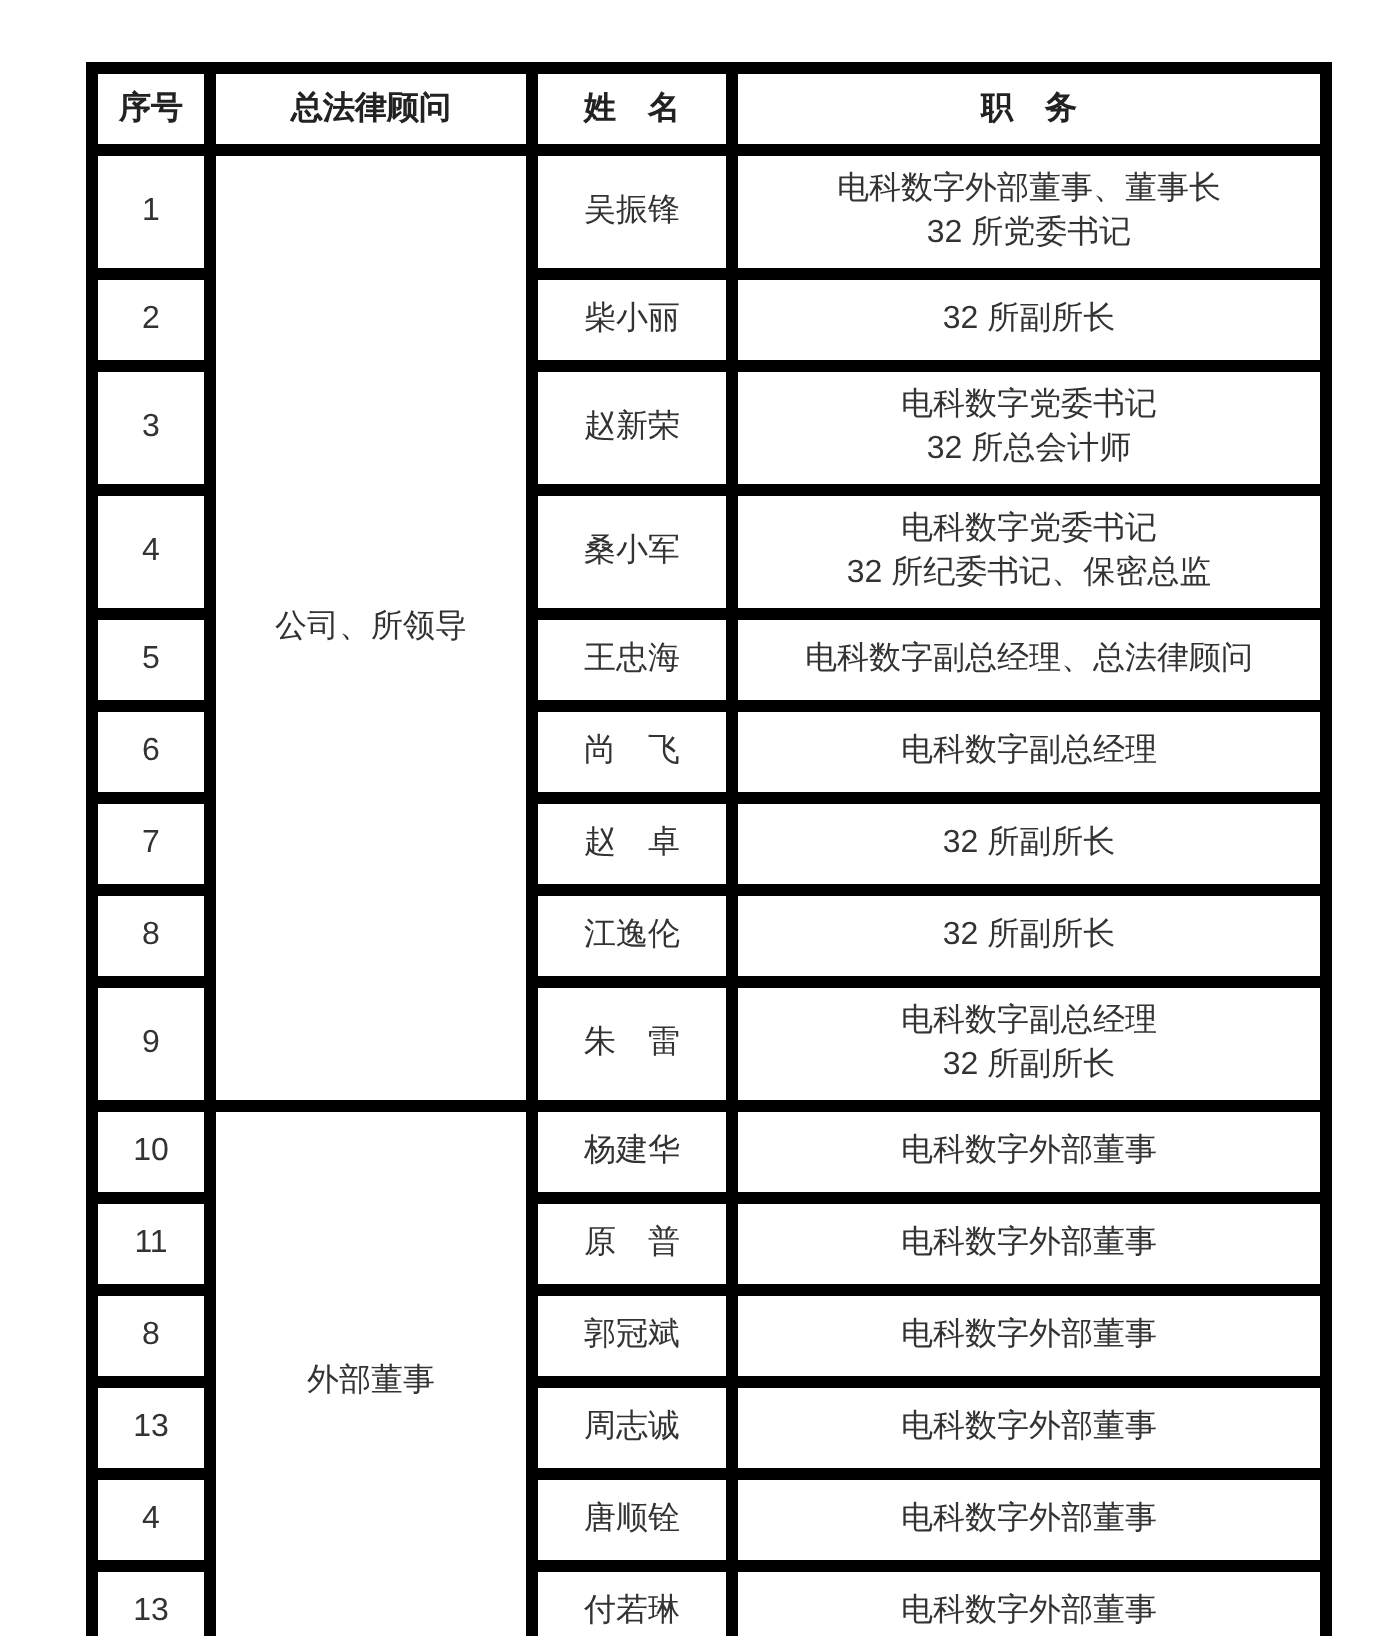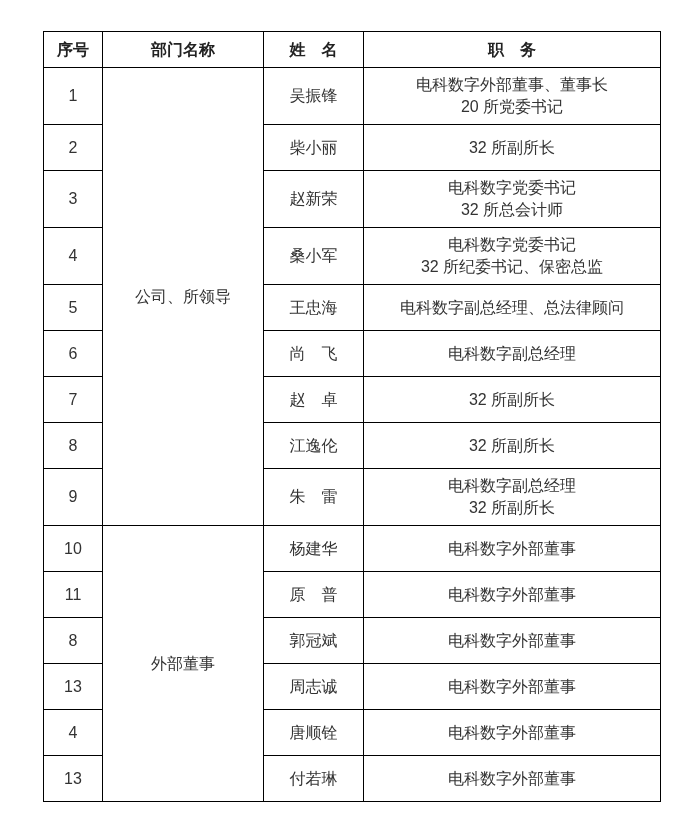--- a/index.html
+++ b/index.html
@@ -21,21 +21,21 @@
     width: 617px;
   }
   table.roster {
     width: 617px;
     border-collapse: collapse;
     table-layout: fixed;
     background: #ffffff;
   }
   table.roster th,
   table.roster td {
-    border: 1px solid #000000;
+    border: 6px solid #000000;
     text-align: center;
     vertical-align: middle;
     padding: 6px 6px;
     line-height: 22px;
     font-size: 16px;
     color: #333333;
     overflow: hidden;
   }
   table.roster thead th {
     font-weight: bold;
@@ -61,33 +61,33 @@
   <table class="roster">
     <colgroup>
       <col class="c-index">
       <col class="c-dept">
       <col class="c-name">
       <col class="c-pos">
     </colgroup>
     <thead>
       <tr>
         <th>序号</th>
-        <th>部门名称</th>
+        <th>总法律顾问</th>
         <th>姓　名</th>
         <th>职　务</th>
       </tr>
     </thead>
     <tbody id="table-body">
         <tr class="data-row">
           <td class="index-cell">1</td>
           <td class="department-cell" rowspan="9">公司、所领导</td>
           <td class="name-cell">吴振锋</td>
           <td class="position-cell">
             <span class="pos-line">电科数字外部董事、董事长</span>
-            <span class="pos-line">20 所党委书记</span>
+            <span class="pos-line">32 所党委书记</span>
           </td>
         </tr>
         <tr class="data-row">
           <td class="index-cell">2</td>
           <td class="name-cell">柴小丽</td>
           <td class="position-cell">
             <span class="pos-line">32 所副所长</span>
           </td>
         </tr>
         <tr class="data-row">

